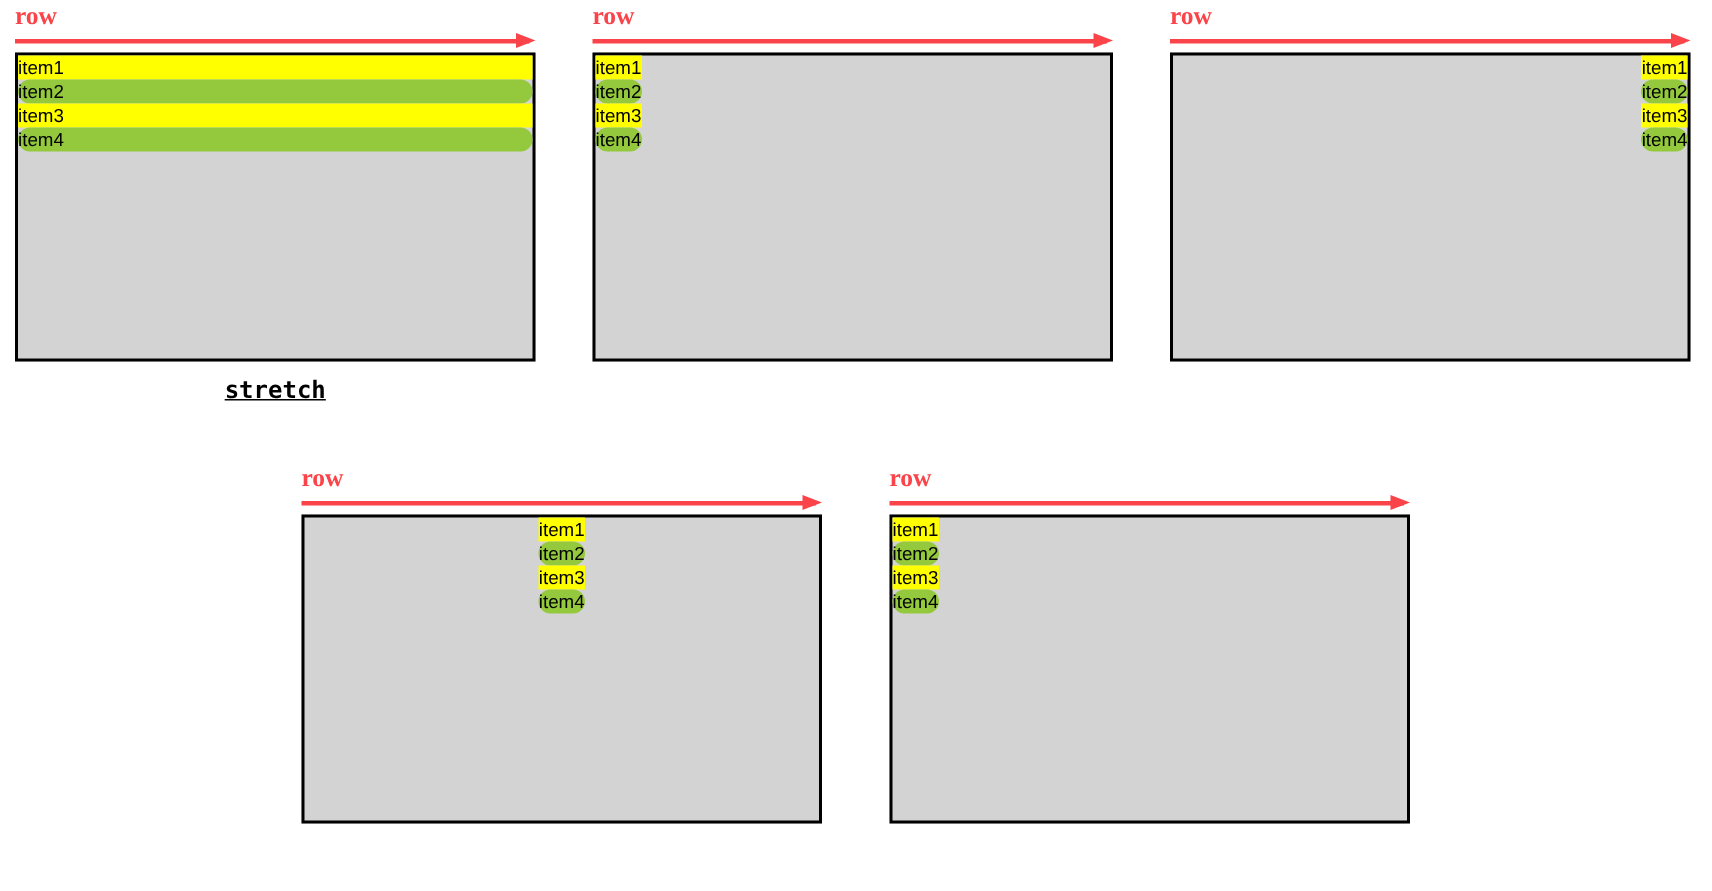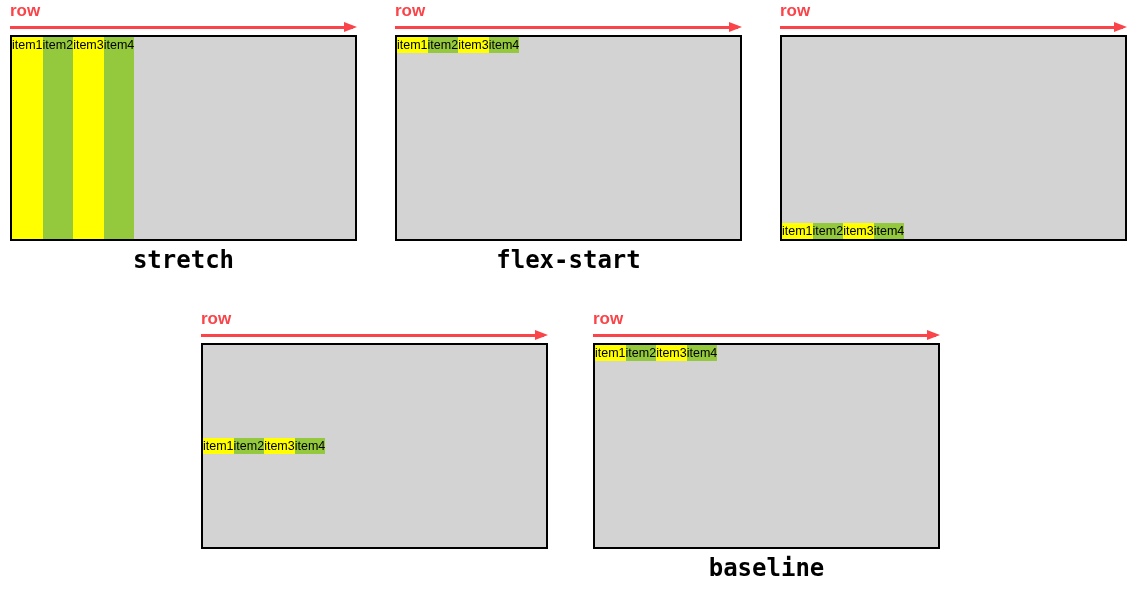--- a/index.html
+++ b/index.html
@@ -29,21 +29,21 @@
     right: 0;
     justify-content: center;
     gap: 45px;
   }
   .panel {
     width: 347px;
     flex: 0 0 347px;
   }
   .row-label {
     color: var(--arrow-red, #fa4449);
-    font-family: Liberation Sans, sans-serif;
+    font-family: Liberation Serif, serif;
     font-weight: bold;
     font-size: 17px;
     line-height: 18px;
     height: 18px;
   }
   .arrow {
     position: relative;
     height: 10px;
     margin: 2px 0 3px 0;
   }
@@ -64,39 +64,40 @@
     border-left: 13px solid var(--arrow-red, #fa4449);
     border-top: 5px solid transparent;
     border-bottom: 5px solid transparent;
   }
   .container {
     box-sizing: border-box;
     height: 206px;
     background: var(--container-gray, #d3d3d3);
     border: 2px solid var(--border-black, #000);
     display: flex;
-    flex-direction: row;
+    flex-direction: column;
   }
   .item {
     font-family: "Liberation Sans", sans-serif;
     font-size: 12.5px;
     line-height: 16px;
     color: #000;
     white-space: nowrap;
   }
   .item.yellow { background: var(--item-yellow, #ffff00); }
-  .item.green  { background: var(--item-green, #94c93d); }
+  .item.green  { background: var(--item-green, #94c93d); border-radius: 10px; }
   .caption {
     margin-top: 6px;
     text-align: center;
     font-family: "DejaVu Sans Mono", monospace;
     font-weight: bold;
-    font-size: 24px;
+    font-size: 16px;
     line-height: 26px;
     color: #000;
+    text-decoration: underline;
   }
 </style>
 </head>
 <body>
 
 <div id="row1" class="prow row1">
   <div class="panel">
     <div class="row-label">row</div>
     <div class="arrow">
       <div class="arrow-line"></div>
@@ -116,21 +117,20 @@
     <div class="arrow">
       <div class="arrow-line"></div>
       <div class="arrow-head"></div>
     </div>
     <div class="container" style="align-items: flex-start;">
         <div class="item yellow">item1</div>
         <div class="item green">item2</div>
         <div class="item yellow">item3</div>
         <div class="item green">item4</div>
       </div>
-    <div class="caption">flex-start</div>
   </div>
 
   <div class="panel">
     <div class="row-label">row</div>
     <div class="arrow">
       <div class="arrow-line"></div>
       <div class="arrow-head"></div>
     </div>
     <div class="container" style="align-items: flex-end;">
         <div class="item yellow">item1</div>
@@ -160,15 +160,14 @@
     <div class="arrow">
       <div class="arrow-line"></div>
       <div class="arrow-head"></div>
     </div>
     <div class="container" style="align-items: baseline;">
         <div class="item yellow">item1</div>
         <div class="item green">item2</div>
         <div class="item yellow">item3</div>
         <div class="item green">item4</div>
       </div>
-    <div class="caption">baseline</div>
   </div>
 </div>
 
 </body></html>

